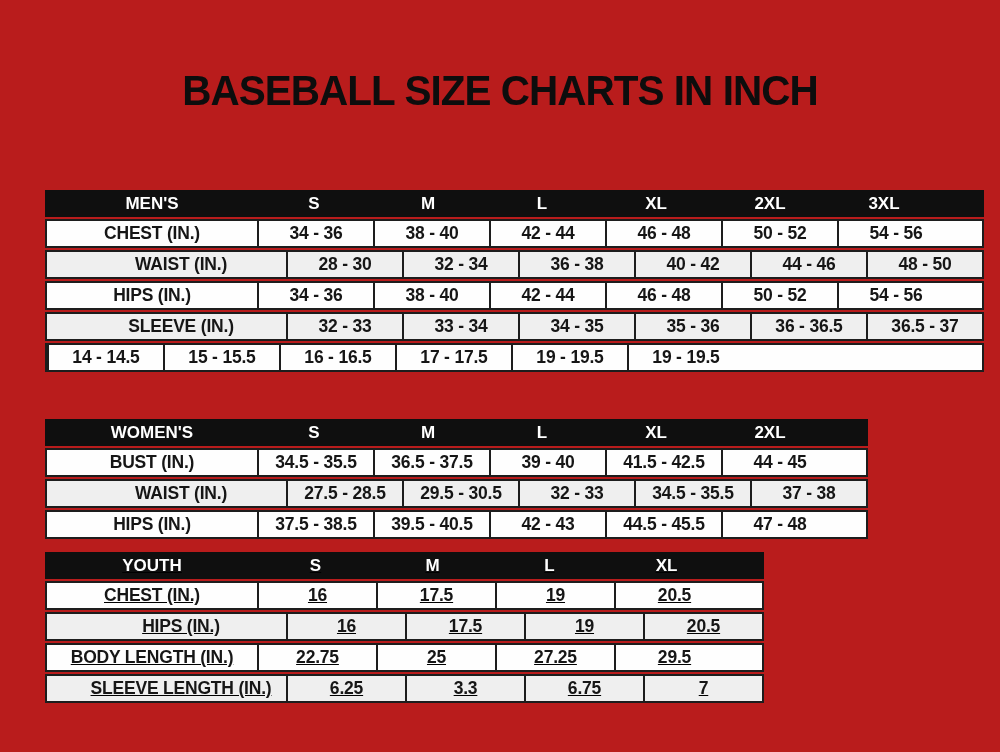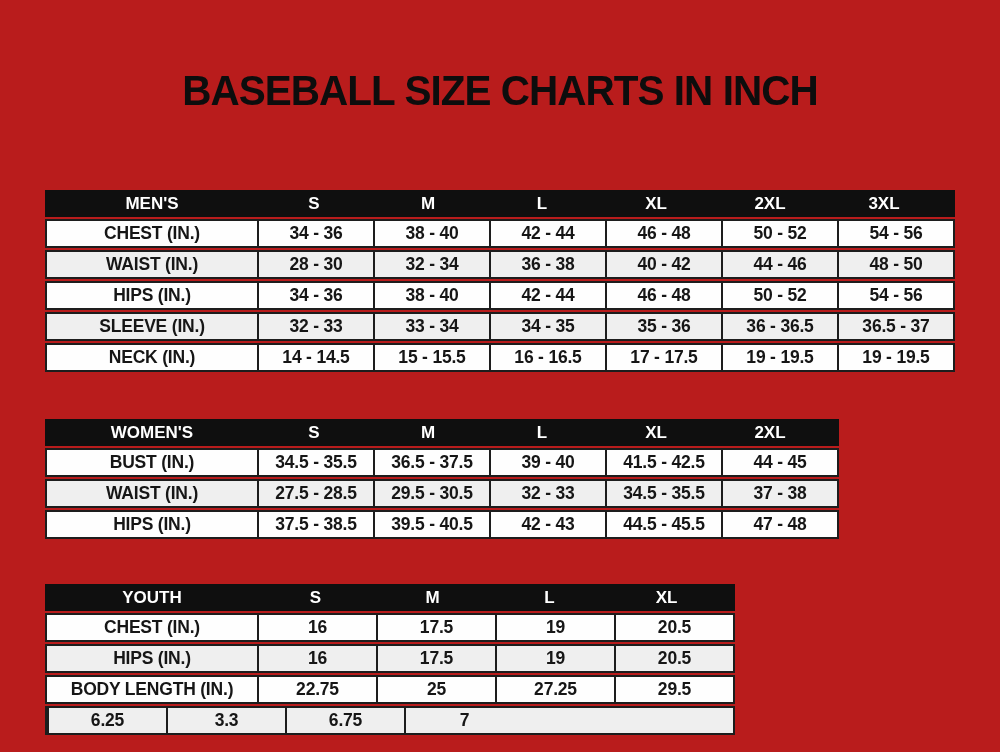--- a/index.html
+++ b/index.html
@@ -28,30 +28,31 @@
     color: #0d0d0d;
     letter-spacing: -1px;
     transform: scaleX(0.94);
   }
   .size-table {
     position: absolute;
     left: 45px;
   }
   .t-mens   { top: 190px; }
   .t-womens { top: 400px; margin-top: 19px; }
-  .t-youth  { top: 584px; }
+  .t-youth  { top: 552px; text-decoration: underline; }
 
   .trow {
     display: flex;
     border: 2px solid var(--border, #1d1d1d);
     margin-bottom: 2px;
     background: #fefefe;
   }
   .trow.alt {
     background: var(--row-alt, #efefef);
+    padding-left: 29px;
   }
   .trow.header {
     background: var(--header-bg, #0f0f0f);
     border-color: var(--header-bg, #0f0f0f);
     text-align: right;
   }
   .cell {
     display: flex;
     align-items: center;
     justify-content: center;
@@ -125,21 +126,20 @@
       <div class="trow alt">
         <div class="cell label">SLEEVE (IN.)</div>
         <div class="cell val">32 - 33</div>
         <div class="cell val">33 - 34</div>
         <div class="cell val">34 - 35</div>
         <div class="cell val">35 - 36</div>
         <div class="cell val">36 - 36.5</div>
         <div class="cell val">36.5 - 37</div>
       </div>
       <div class="trow">
-        <div class="cell label">NECK (IN.)</div>
         <div class="cell val">14 - 14.5</div>
         <div class="cell val">15 - 15.5</div>
         <div class="cell val">16 - 16.5</div>
         <div class="cell val">17 - 17.5</div>
         <div class="cell val">19 - 19.5</div>
         <div class="cell val">19 - 19.5</div>
       </div>
     </div>
   <div class="size-table t-womens">
       <div class="trow header">
@@ -198,19 +198,20 @@
         <div class="cell val">20.5</div>
       </div>
       <div class="trow">
         <div class="cell label">BODY LENGTH (IN.)</div>
         <div class="cell val">22.75</div>
         <div class="cell val">25</div>
         <div class="cell val">27.25</div>
         <div class="cell val">29.5</div>
       </div>
       <div class="trow alt">
+        <div class="cell label">SLEEVE LENGTH (IN.)</div>
         <div class="cell val">6.25</div>
         <div class="cell val">3.3</div>
         <div class="cell val">6.75</div>
         <div class="cell val">7</div>
       </div>
     </div>
 </div>
 
 </body></html>

